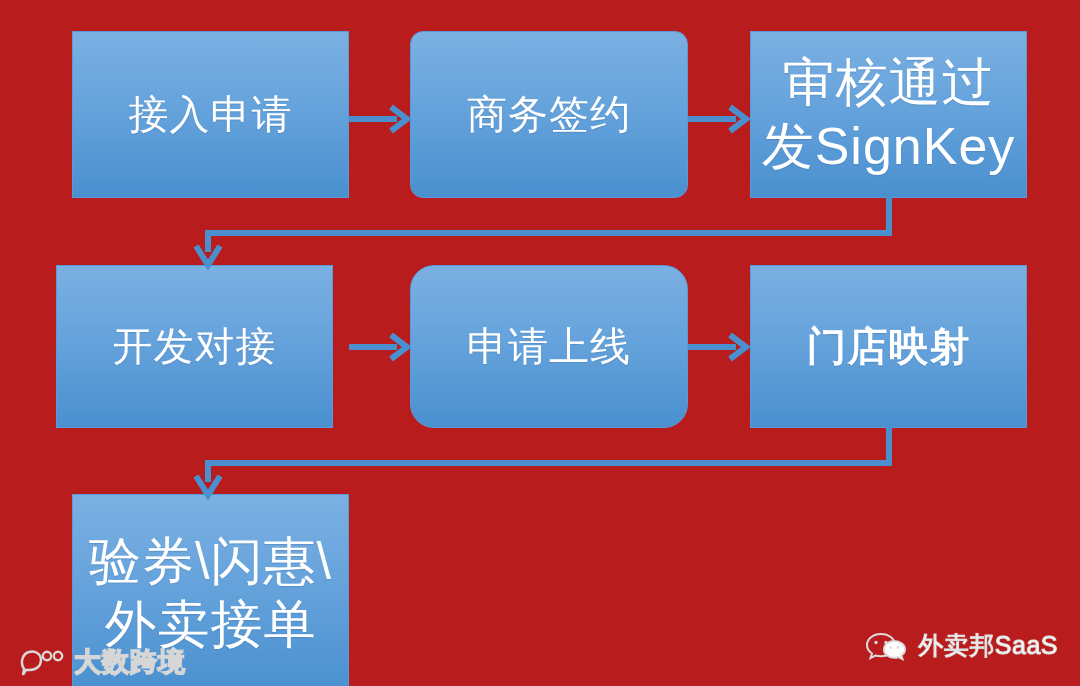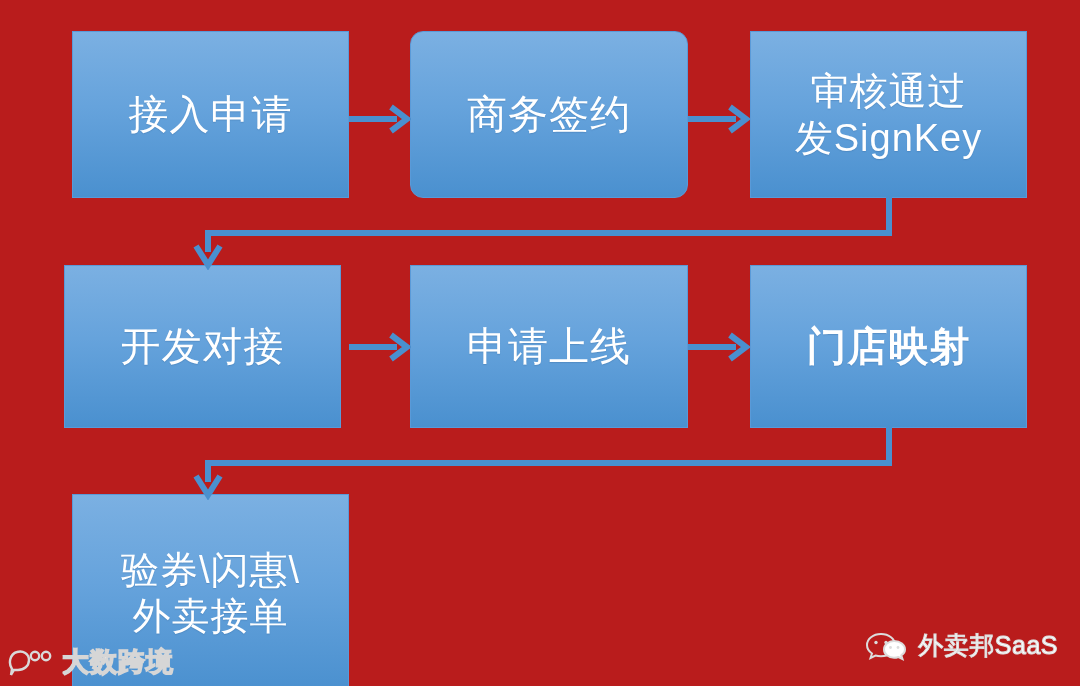--- a/index.html
+++ b/index.html
@@ -36,30 +36,30 @@
     letter-spacing: 1px;
     text-shadow: 0 1px 1px rgba(60,110,160,0.35);
     user-select: none;
   }
   .node .label {
     font-size: 40px;
     white-space: pre-line;
     padding: 0 6px;
   }
   .node.two-line .label {
-    font-size: 38px;
+    font-size: 52px;
     line-height: 1.22;
   }
 
   
   #node-1 { left: 72px;  top: 31px;  width: 277px; height: 167px; }
   #node-2 { left: 410px; top: 31px;  width: 278px; height: 167px; border-radius: 13px; }
   #node-3 { left: 750px; top: 31px;  width: 277px; height: 167px; }
-  #node-4 { left: 64px;  top: 265px; width: 277px; height: 163px; }
-  #node-5 { left: 410px; top: 265px; width: 278px; height: 163px; }
+  #node-4 { left: 56px;  top: 265px; width: 277px; height: 163px; }
+  #node-5 { left: 410px; top: 265px; width: 278px; height: 163px; border-radius: 24px; }
   #node-6 { left: 750px; top: 265px; width: 277px; height: 163px; font-weight: bold; }
   #node-7 { left: 72px;  top: 494px; width: 277px; height: 198px; }
 
   
   .connector {
     position: absolute;
     pointer-events: none;
   }
   #conn-1-2 { left: 349px; top: 88px;  width: 62px;  height: 62px; }
   #conn-2-3 { left: 688px; top: 88px;  width: 62px;  height: 62px; }
@@ -69,21 +69,21 @@
   #conn-6-7 { left: 190px; top: 426px; width: 712px; height: 74px; }
 
   
   .watermark {
     position: absolute;
     display: flex;
     align-items: center;
     user-select: none;
   }
   #watermark-left {
-    left: 8px;
+    left: 20px;
     bottom: 6px;
     gap: 8px;
     align-items: center;
   }
   #watermark-left .wm-text {
     font-size: 27px;
     font-weight: bold;
     color: #ffffff;
     -webkit-text-stroke: 1.4px #d6d6d6;
     text-shadow: 0 0 1px #cfcfcf;

